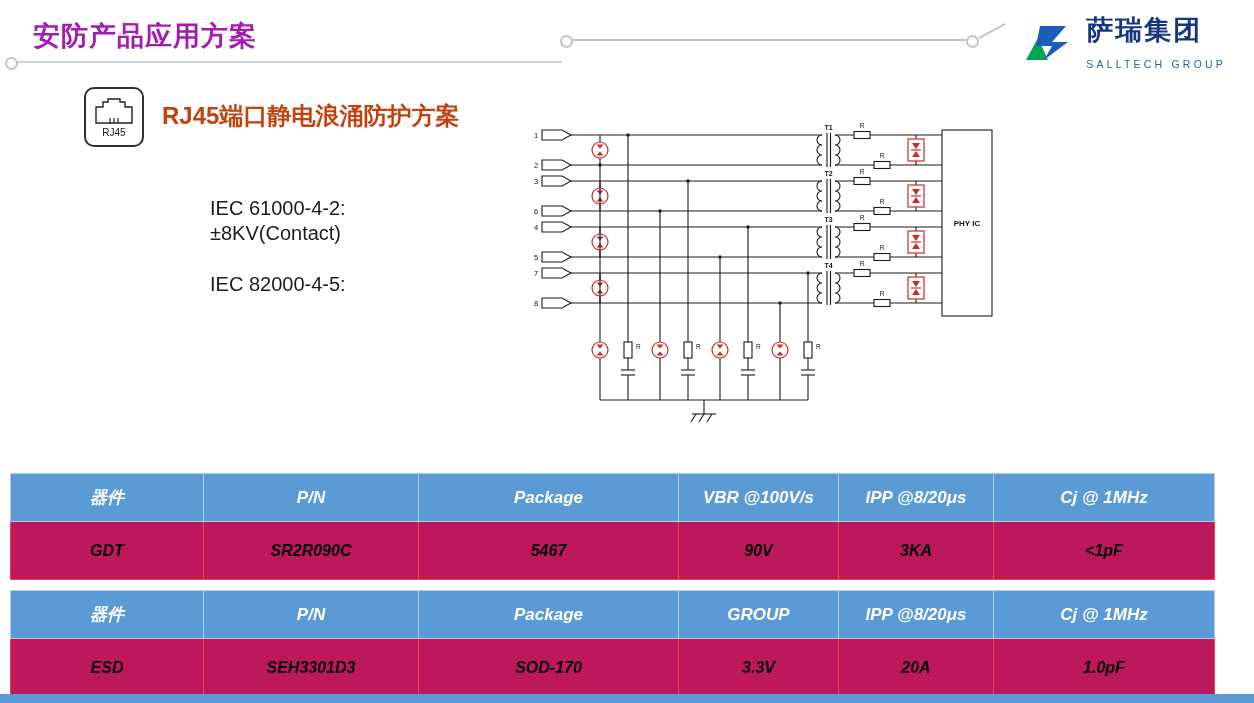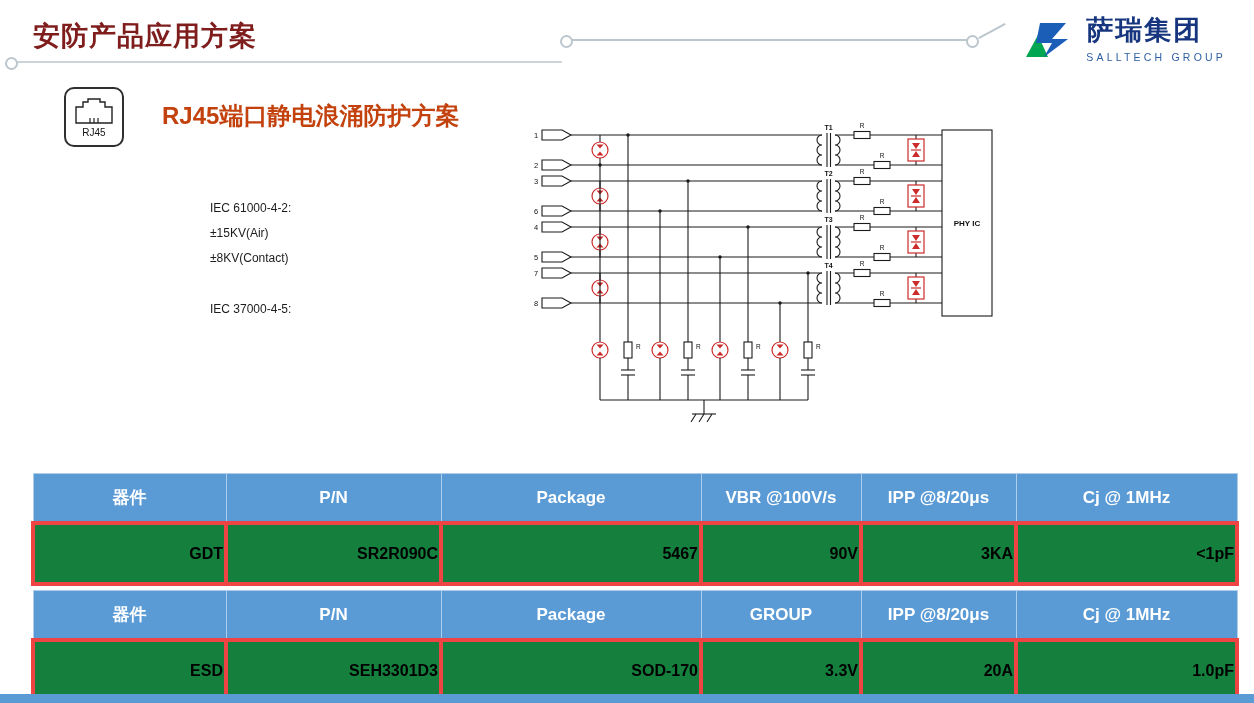--- a/index.html
+++ b/index.html
@@ -2,66 +2,66 @@
 <html><head>
 <meta charset="utf-8">
 <style>
   html,body { margin:0; padding:0; }
   body {
     width:1254px; height:703px; position:relative; background:#ffffff;
     font-family:"Liberation Sans","DejaVu Sans",sans-serif; overflow:hidden;
   }
   .page-title {
     position:absolute; left:33px; top:18px; font-size:27px; font-weight:bold;
-    color:#7f1d1d; letter-spacing:1px;
+    color:#a21caf; letter-spacing:1px;
   }
   .decor-a { position:absolute; top:39px; left:572px; width:396px; height:2px; background:#bcc6cd; }
   .decor-b { position:absolute; top:61px; left:16px; width:546px; height:2px; background:#ccd4da; }
   .decor-diag { position:absolute; top:30px; left:977px; width:30px; height:2px; background:#bcc6cd; transform:rotate(-28deg); }
   .decor-circle { position:absolute; width:9px; height:9px; border:2px solid #bcc6cd; border-radius:50%; background:#fff; }
   .dc-a-left { left:560px; top:35px; } .dc-a-right { left:966px; top:35px; } .dc-b-left { left:5px; top:57px; }
 
   .logo { position:absolute; top:16px; right:28px; display:flex; align-items:center; gap:10px; }
   .logo-text { display:flex; flex-direction:column; }
   .logo-name { font-size:27px; font-weight:bold; color:#16357E; letter-spacing:2px; line-height:1.05; }
-  .logo-sub { font-size:10.5px; color:#2E5FA3; letter-spacing:3.2px; margin-top:7px; }
+  .logo-sub { font-size:10.5px; color:#2E5FA3; letter-spacing:3.2px; margin-top:14px; }
 
   .rj45-box {
-    position:absolute; left:64px; top:87px; width:56px; height:56px;
+    position:absolute; left:84px; top:87px; width:56px; height:56px;
     border:2px solid #2f2f2f; border-radius:10px;
     display:flex; flex-direction:column; align-items:center; justify-content:center; gap:2px;
   }
   .rj45-label { font-size:10px; color:#111; }
 
   .section-heading { position:absolute; left:162px; top:100px; font-size:24px; font-weight:bold; color:#c2410c; }
 
-  .specs { position:absolute; left:210px; top:196px; font-size:12px; color:#1c1c1c; line-height:25px; }
+  .specs { position:absolute; left:210px; top:196px; font-size:20px; color:#1c1c1c; line-height:25px; }
   .specs .group + .group { margin-top:26px; }
   .specs div { white-space:nowrap; }
 
   .circuit { position:absolute; left:528px; top:118px; }
   .circuit line, .circuit path { stroke:#1a1a1a; stroke-width:1.1; fill:none; }
   .circuit polygon.plug { stroke:#1a1a1a; stroke-width:1.1; fill:#ffffff; }
   .circuit rect.comp { stroke:#1a1a1a; stroke-width:1.1; fill:#ffffff; }
   .circuit circle.gdt { stroke:#CC2B2B; stroke-width:1.2; fill:#ffffff; }
   .circuit polygon.rtri { fill:#CC2B2B; stroke:none; }
   .circuit rect.esd { stroke:#CC2B2B; stroke-width:1.2; fill:#ffffff; }
   .circuit line.rbar { stroke:#CC2B2B; stroke-width:1.2; }
   .circuit circle.dot { fill:#1a1a1a; stroke:none; }
   .circuit text { fill:#111; stroke:none; }
 
-  .tbl { position:absolute; left:31px; width:1204px; border-collapse:collapse; table-layout:fixed; }
+  .tbl { position:absolute; left:10px; width:1204px; border-collapse:collapse; table-layout:fixed;font-style:italic; }
   .tbl1 { top:473px; } .tbl2 { top:590px; }
   .tbl th {
     background:#5B9BD5; color:#fff; font-size:17px; font-weight:bold; height:45px;
     border:1px solid #AFCEEB; text-align:center;
   }
   .tbl td {
-    background:#15803d; color:#000; font-size:16px; font-weight:bold; height:55px;
-    border:4px solid #ef4444; text-align:right;
+    background:#be185d; color:#000; font-size:16px; font-weight:bold; height:55px;
+    border:1px solid #ef4444; text-align:center;
   }
   .bottom-bar { position:absolute; left:0; bottom:0; width:100%; height:9px; background:#5B9BD5; }
 </style>
 </head>
 <body>
 
 <div class="page-title">安防产品应用方案</div>
 
 <div class="decor-b"></div>
 <div class="decor-a"></div>
@@ -89,25 +89,24 @@
     <line x1="24" y1="21" x2="24" y2="26" stroke="#222" stroke-width="1.2"></line>
   </svg>
   <div class="rj45-label">RJ45</div>
 </div>
 
 <div class="section-heading">RJ45端口静电浪涌防护方案</div>
 
 <div class="specs">
   <div class="group">
     <div>IEC 61000-4-2:</div>
-    <div>±15KV(Air)</div>
     <div>±8KV(Contact)</div>
   </div>
   <div class="group">
-    <div>IEC 37000-4-5:</div>
+    <div>IEC 82000-4-5:</div>
   </div>
 </div>
 
 <svg class="circuit" width="470" height="315" viewBox="0 0 470 315">
 
   <g>
     <text x="6" y="20" font-size="7.5">1</text>
     <polygon class="plug" points="14,12 34,12 43,17 34,22 14,22"></polygon>
     <line x1="43" y1="17" x2="294" y2="17"></line>
       <line x1="307" y1="17" x2="414" y2="17"></line>

